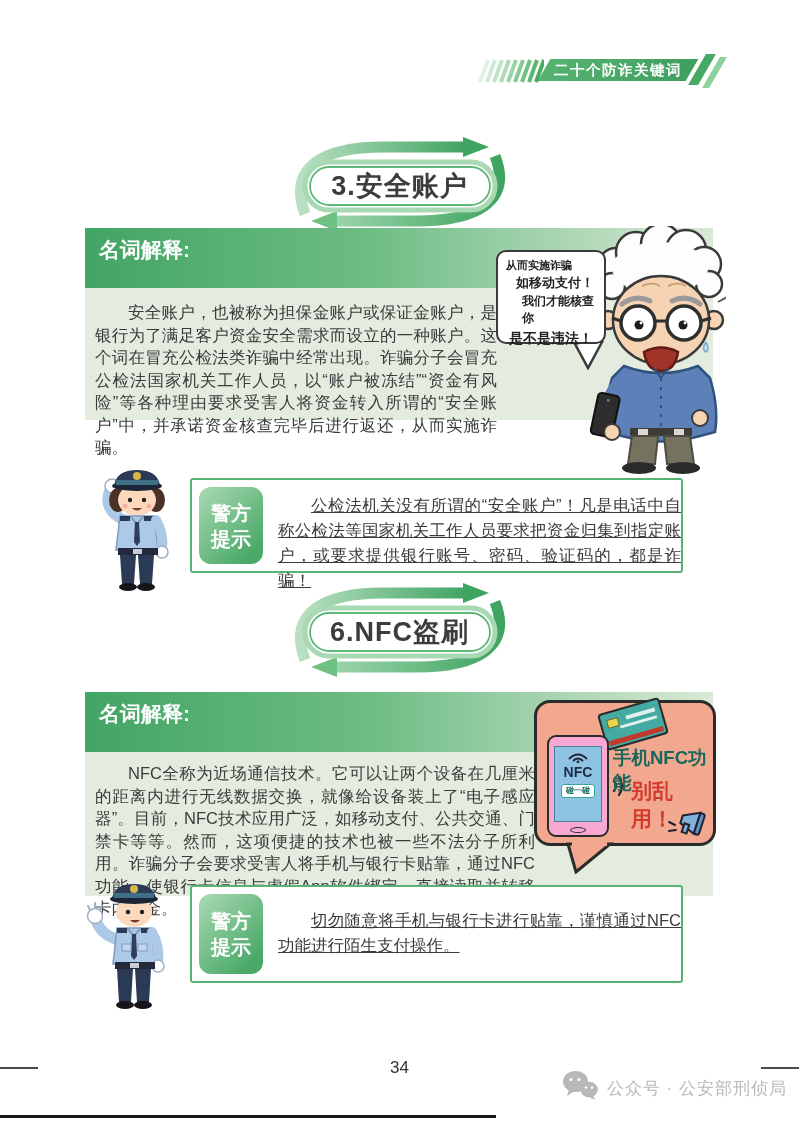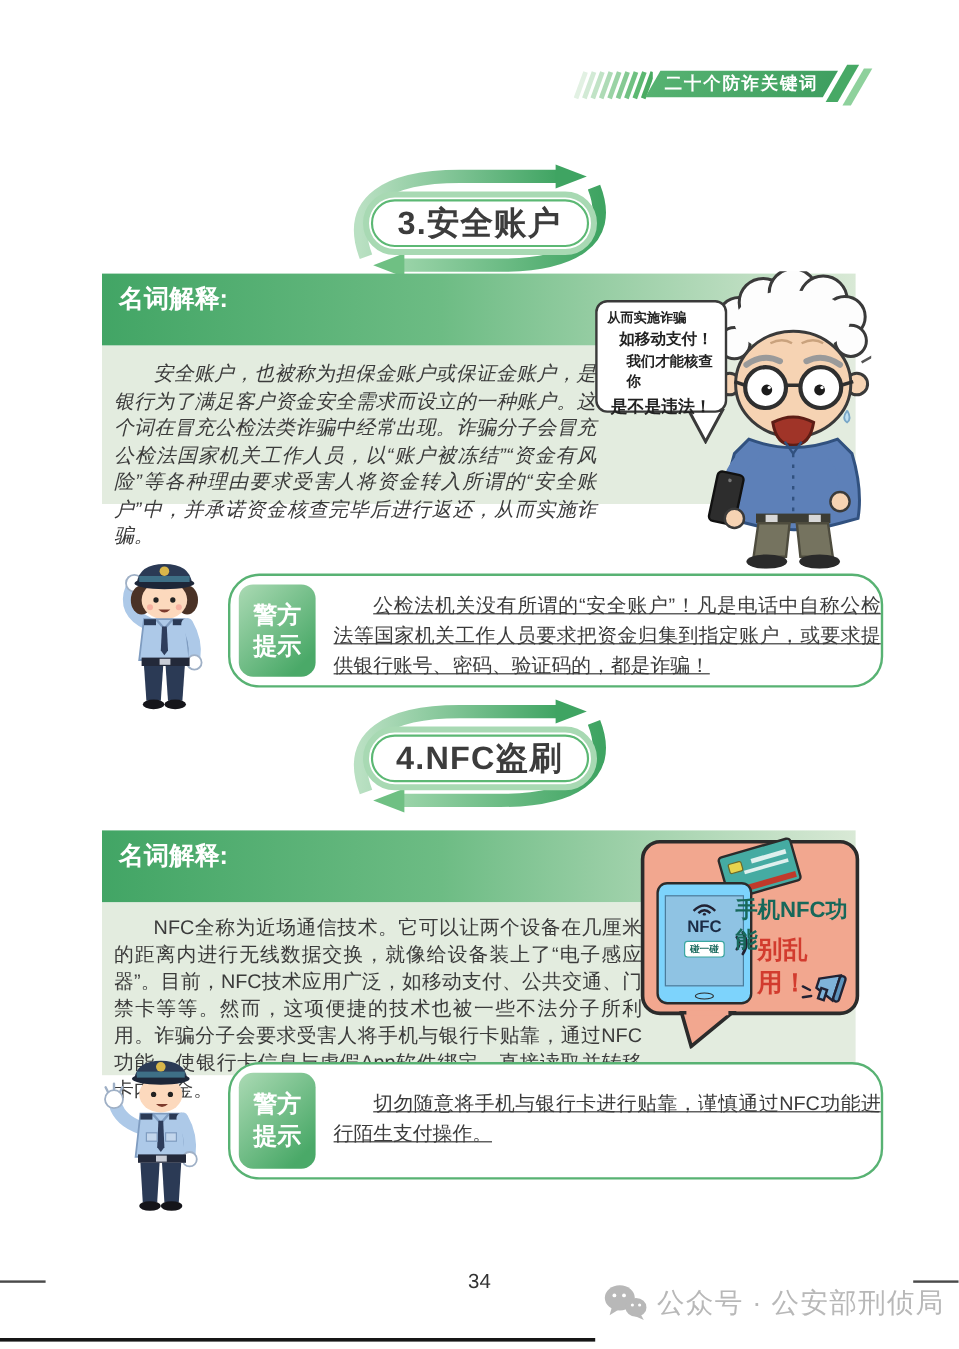--- a/index.html
+++ b/index.html
@@ -25,29 +25,29 @@
   #badge4 { top:582px; }
 
   
   .explain { position:absolute; left:85px; width:628px; }
   .explain-header { height:60px; background:linear-gradient(to right,#42a565 0%,#6dbc84 45%,#d9e9d6 100%);
     color:#fff; font-size:21px; font-weight:bold; line-height:44px; padding-left:14px; }
   .explain-body { background:#e3ecdf; }
   .explain-text { color:#3b3b3b; font-size:16.5px; line-height:22.5px; text-align:justify;
     text-indent:2em; padding-top:13px; margin-left:10px; }
   #explain1 { top:228px; height:227px; }
-  #explain1 .explain-body { height:132px;font-style:italic; }
+  #explain1 .explain-body { height:132px; }
   #explain1 .explain-text { width:402px; }
   #explain2 { top:692px; height:188px; }
   #explain2 .explain-body { height:144px; }
   #explain2 .explain-text { width:440px; padding-top:10px; }
 
   
-  .tip { position:absolute; left:190px; width:546px; background:#fff;
-    border:2.5px solid #58b273; border-radius:26px; }
+  .tip { position:absolute; left:190px; width:493px; background:#fff;
+    border:2.5px solid #58b273; border-radius:3px; }
   .tip-label { position:absolute; left:7px; top:7px; bottom:7px; width:64px; border-radius:12px;
     background:linear-gradient(135deg,#abdab4 0%,#4aa968 85%);
     display:flex; align-items:center; justify-content:center; }
   .tip-label span { display:block; width:44px; color:#fff; font-size:20px; font-weight:bold;
     line-height:26px; text-align:center; }
   .tip-text { margin-left:86px; color:#3b3b3b; font-size:16.5px;
     line-height:25px; text-align:justify; text-indent:2em;text-decoration:underline; }
   #tip1 { top:478px; height:95px; }
   #tip1 .tip-text { padding-top:13px; }
   #tip2 { top:885px; height:98px; }
@@ -71,42 +71,42 @@
   
   #nfc-illu { position:absolute; left:534px; top:698px; width:186px; height:178px; }
   .nfc-bubble { position:absolute; left:0; top:2px; width:182px; height:146px; background:#f2a78f;
     border:3px solid #2b2b2b; border-radius:16px; }
   .nfc-card { position:absolute; left:64px; top:2px; width:64px; height:38px; background:#45aba2;
     border:2px solid #2b2b2b; border-radius:4px; transform:rotate(-16deg); }
   .nfc-card .chip { position:absolute; left:5px; top:6px; width:12px; height:9px; background:#e8d44d; border:1px solid #6b6b2b; border-radius:2px; }
   .nfc-card .l1 { position:absolute; right:5px; top:7px; width:30px; height:4px; background:#dff0ee; }
   .nfc-card .l2 { position:absolute; right:5px; top:15px; width:38px; height:3px; background:#dff0ee; }
   .nfc-card .rstripe { position:absolute; left:2px; right:2px; bottom:2px; height:5px; background:#c0392b; }
-  .nfc-phone { position:absolute; left:10px; top:32px; width:80px; height:102px; background:#7dd3fc;
+  .nfc-phone { position:absolute; left:10px; top:32px; width:62px; height:102px; background:#f9a8d4;
     border:2.5px solid #2b2b2b; border-radius:9px; }
   .nfc-screen { position:absolute; left:5px; top:9px; right:5px; bottom:13px; background:#8fc3e3; border:1px solid #4a7c9c;
     display:flex; flex-direction:column; align-items:center; }
   .nfc-screen .nfc-word { font-size:14px; font-weight:bold; color:#1b2b45; margin-top:1px; }
   .nfc-btn { margin-top:4px; background:#fff; border:1.5px solid #3aa6a0; border-radius:3px;
     font-size:8px; font-weight:bold; color:#1b6a5e; padding:1px 4px; line-height:1.2; }
   .nfc-home { position:absolute; left:50%; bottom:2px; transform:translateX(-50%); width:16px; height:6px;
     border:1.5px solid #2b2b2b; border-radius:50%; }
   .nfc-waves { position:absolute; left:74px; top:68px; }
   .nfc-t1 { position:absolute; left:76px; top:42px; font-size:18.5px; font-weight:bold; color:#17685a; }
   .nfc-t2 { position:absolute; left:94px; top:74px; font-size:21px; font-weight:bold; color:#d23b2e; }
   .nfc-mega { position:absolute; right:6px; bottom:4px; }
   .nfc-tail { position:absolute; left:30px; top:144px; }
 
   
   .pageno { position:absolute; left:0; top:1058px; width:100%; display:flex;
     align-items:center; justify-content:space-between; gap:5px; }
   .pageno .dash { width:38px; height:2px; background:#4a4a4a; }
   .pageno .num { font-size:17px; color:#333; }
-  .watermark { position:absolute; right:12px; top:1070px; display:flex; align-items:flex-start; gap:9px;
-    color:#b8b8b8; font-size:23px; letter-spacing:1px; }
+  .watermark { position:absolute; right:12px; top:1070px; display:flex; align-items:flex-end; gap:9px;
+    color:#b8b8b8; font-size:17px; letter-spacing:1px; }
   .bottom-line { position:absolute; left:0; top:1115px; width:496px; height:3px; background:#161616; }
 </style>
 </head>
 <body>
 
 <div id="page">
 
   <div class="banner">
     <svg class="banner-stripes" width="66" height="28" viewBox="0 0 66 28">
       <line x1="10" y1="3" x2="2" y2="25" stroke="#e2f1e3" stroke-width="4"></line>
@@ -279,21 +279,21 @@
 
   <div class="badge" id="badge4">
     <svg width="262" height="96" viewBox="0 0 262 96">
       <path d="M 36,78 C 18,30 56,11 114,11 L 196,11" fill="none" stroke="url(#ag1)" stroke-width="11"></path>
       <polygon points="194,1 220,11 194,21" fill="#3fa462"></polygon>
       <path d="M 226,20 C 244,66 206,85 148,85 L 66,85" fill="none" stroke="url(#ag2)" stroke-width="11"></path>
       <polygon points="68,75 42,85 68,95" fill="#6fc083"></polygon>
       <rect x="36" y="26" width="190" height="48" rx="24" fill="#ffffff" stroke="#a8d9b3" stroke-width="5"></rect>
       <rect x="41" y="31" width="180" height="38" rx="19" fill="none" stroke="#5cb874" stroke-width="1.8"></rect>
     </svg>
-    <div class="badge-text">4.NFC盗刷</div>
+    <div class="badge-text">6.NFC盗刷</div>
   </div>
 
   <div class="explain" id="explain2">
     <div class="explain-header">名词解释:</div>
     <div class="explain-body">
       <div class="explain-text">NFC全称为近场通信技术。它可以让两个设备在几厘米的距离内进行无线数据交换，就像给设备装上了“电子感应器”。目前，NFC技术应用广泛，如移动支付、公共交通、门禁卡等等。然而，这项便捷的技术也被一些不法分子所利用。诈骗分子会要求受害人将手机与银行卡贴靠，通过NFC功能，使银行卡信息与虚假App软件绑定，直接读取并转移卡内资金。</div>
     </div>
   </div>
 
   <div id="nfc-illu">

